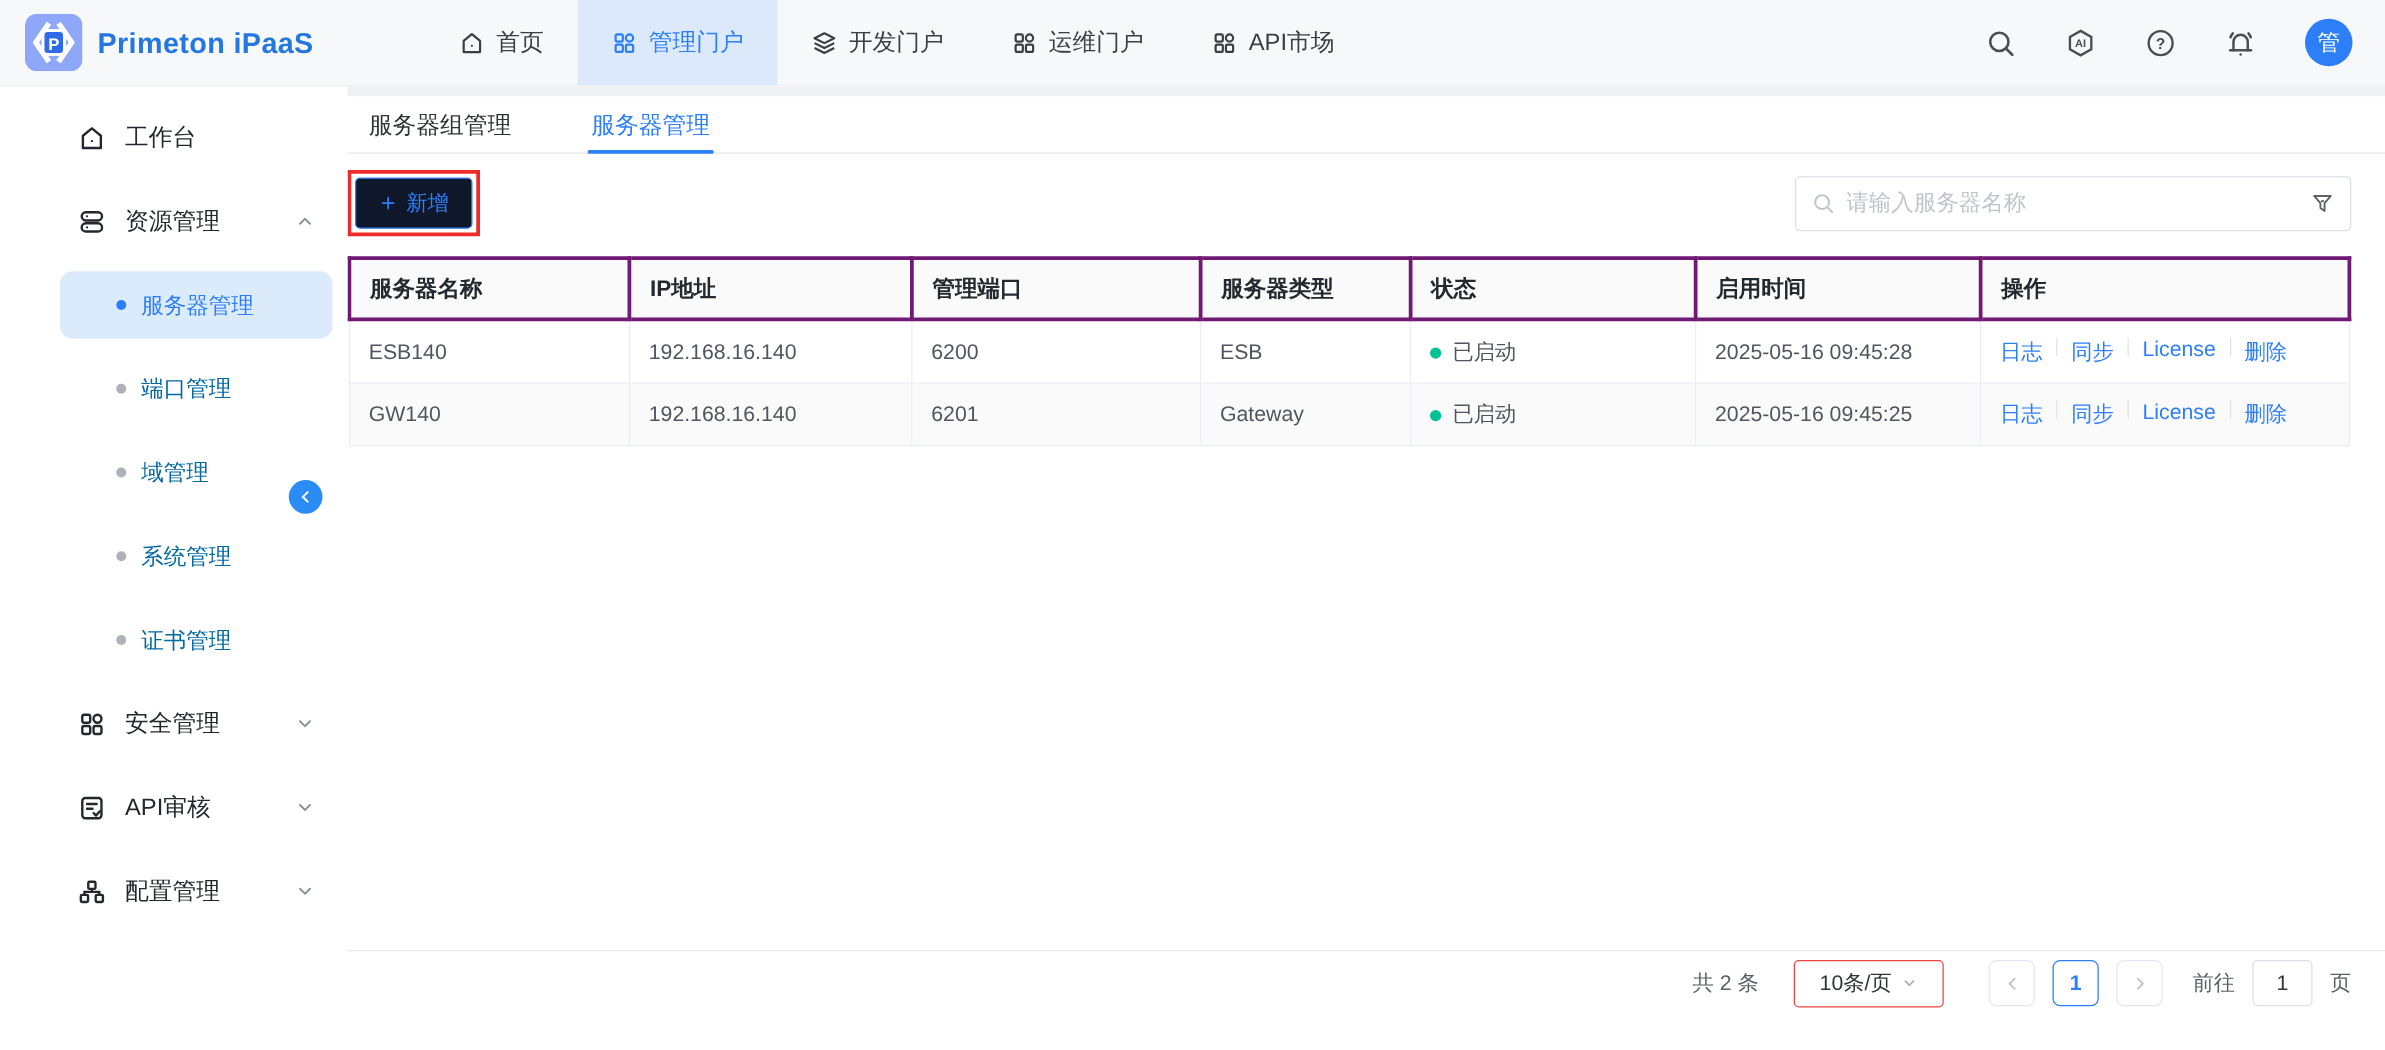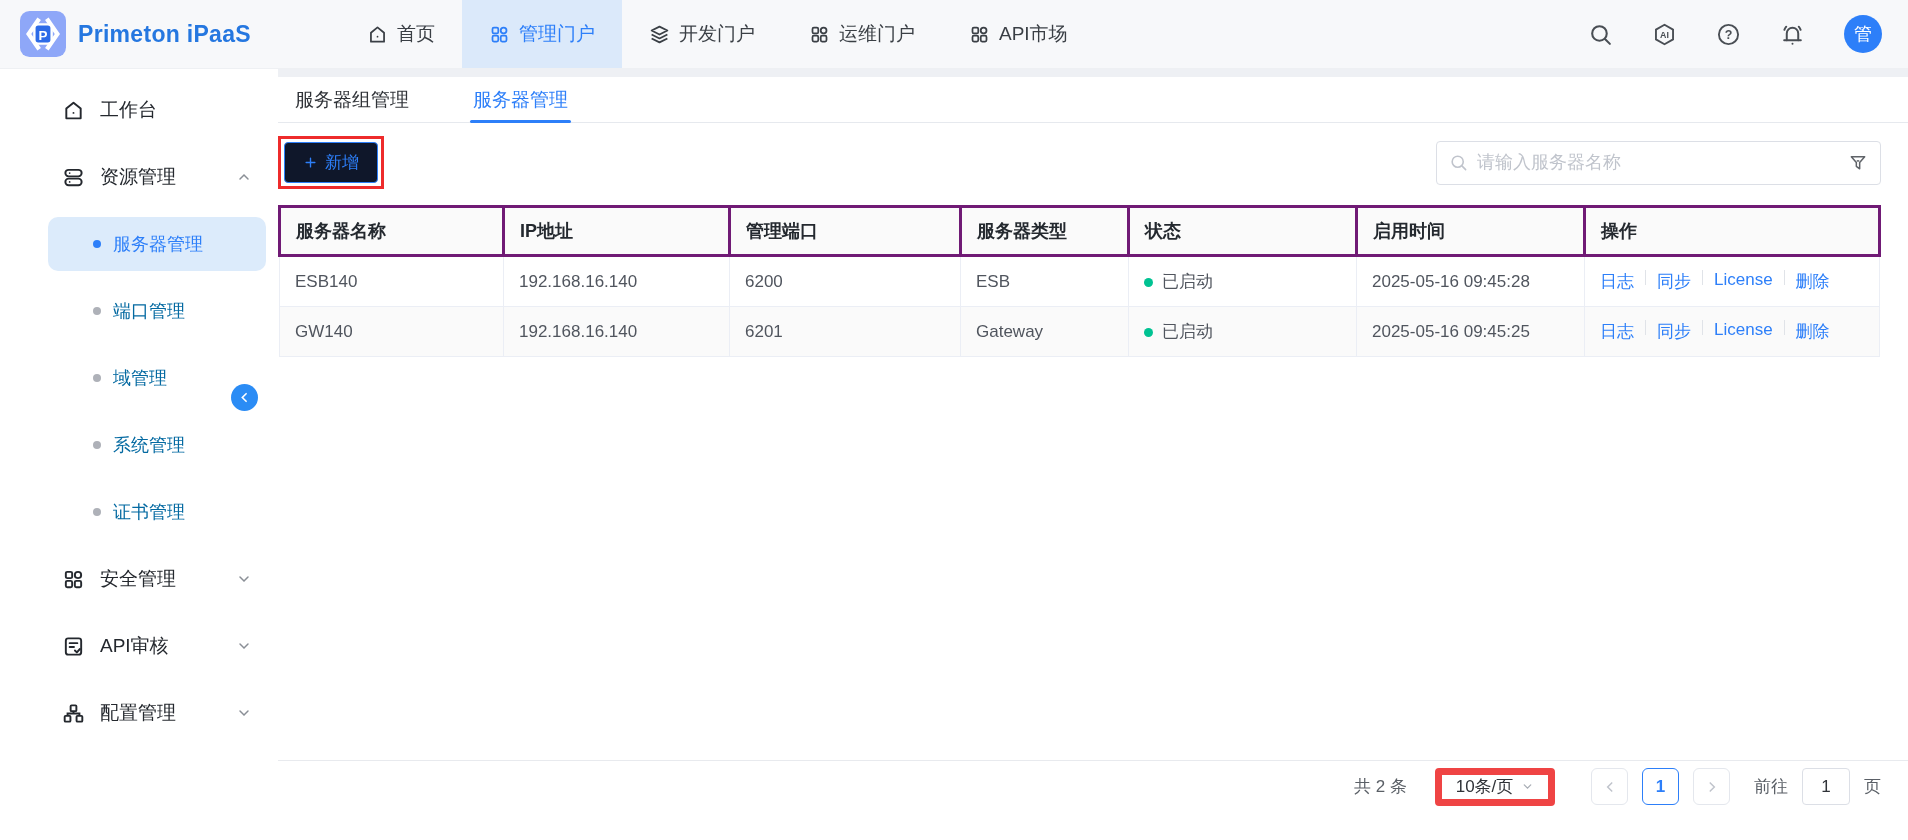--- a/index.html
+++ b/index.html
@@ -82,21 +82,21 @@
     background:#00c292; margin-right:9px; }
   .acts { display:flex; }
   .acts a { color:#2d7ff9; text-decoration:none; cursor:pointer; }
   .acts .sep { width:1px; height:15px; background:#e0e3e8; margin:0 11px; }
 
   .spacer { flex:1; }
   .pfooter { height:52px; margin-bottom:28px; border-top:1px solid #e8eaee;
     display:flex; align-items:center; justify-content:flex-end; gap:14px;
     padding-right:27px; color:#5a5f66; font-size:17px; }
   .pg-total { margin-right:14px; }
-  .pg-size { width:120px; height:38px; border:7px solid #ef4444; border-radius:4px;
+  .pg-size { width:120px; height:38px; border:1px solid #ef4444; border-radius:4px;
     display:flex; align-items:center; justify-content:center; gap:8px; color:#303338;
     cursor:pointer; background:#fff; margin-right:22px; }
   .pg-size svg { width:13px; height:13px; color:#a8adb5; }
   .pg-btn { width:37px; height:37px; border:1px solid #e4e7ed; border-radius:6px;
     background:#fff; display:flex; align-items:center; justify-content:center;
     color:#c0c4cc; cursor:pointer; }
   .pg-btn svg { width:14px; height:14px; }
   .pg-num { width:37px; height:37px; border:1.5px solid #2d7ff9; border-radius:6px;
     background:#fff; display:flex; align-items:center; justify-content:center;
     color:#2d7ff9; font-weight:bold; font-size:17px; cursor:pointer; }

